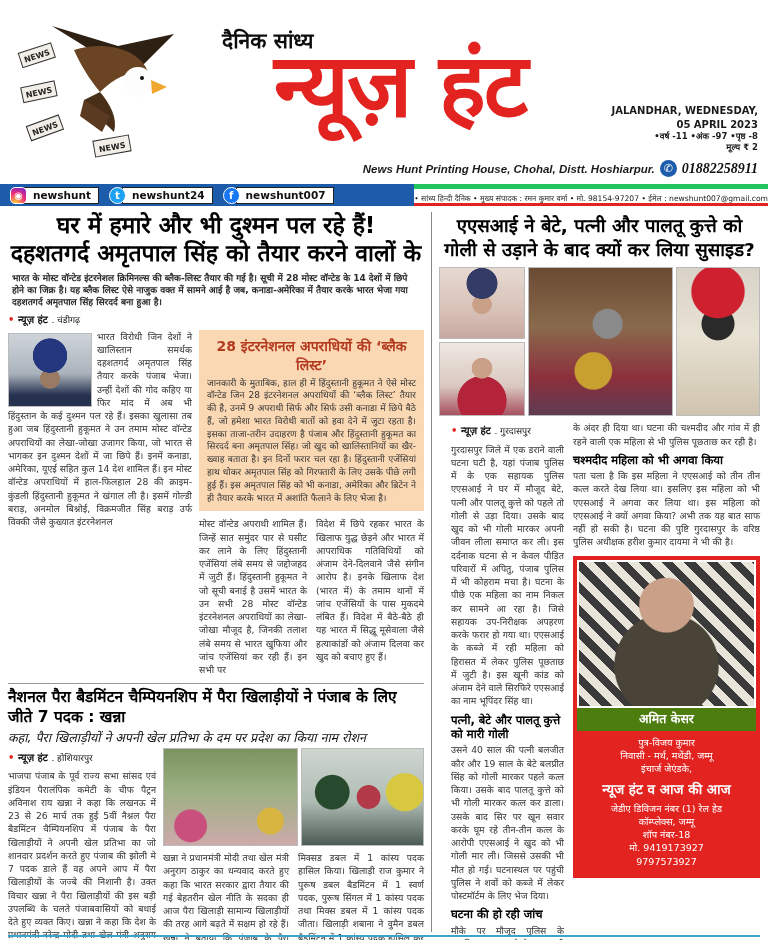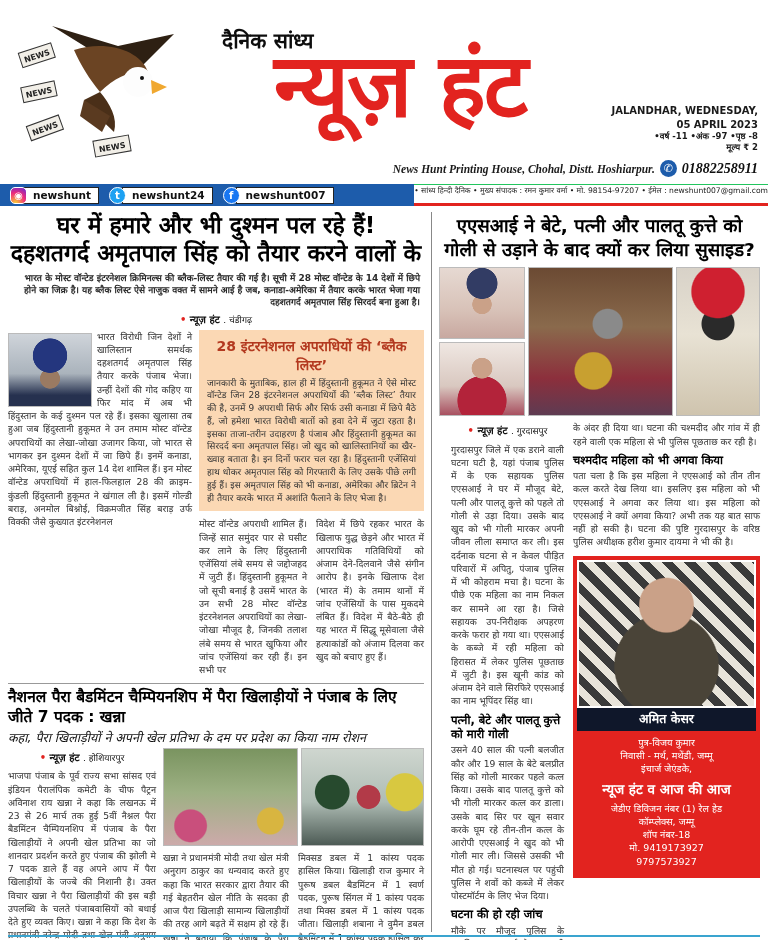--- a/index.html
+++ b/index.html
@@ -15,45 +15,45 @@
   .tagline { position:absolute; left:222px; top:26px; font-size:21px; font-weight:bold; color:#0d0d0d; }
   .title {
     position:absolute; left:185px; top:38px; width:430px; text-align:center;
     font-size:88px; font-weight:900; color:#e2231f; line-height:1.1;
     letter-spacing:-2px; white-space:nowrap;
   }
   .dateblock { position:absolute; right:10px; top:104px; text-align:right; line-height:1.35; }
   .dateblock .d1 { font-size:10px; font-weight:bold; color:#1b1b1b; }
   .dateblock .d2 { font-size:8.5px; font-weight:bold; color:#1b1b1b; }
   .printer { position:absolute; right:10px; top:160px; display:flex; align-items:center; gap:5px; }
-  .printer .ptext { font-family:Liberation Serif, serif; font-style:italic; font-weight:bold; font-size:11.5px; color:#1b1b1b; }
+  .printer .ptext { font-family:Liberation Sans, sans-serif; font-style:italic; font-weight:bold; font-size:11.5px; color:#1b1b1b; }
   .phone-circ { width:17px; height:17px; border-radius:50%; background:#1d5cab; color:#fff; font-size:11px; display:flex; align-items:center; justify-content:center; }
   .printer .pnum { font-family:"Liberation Serif", serif; font-style:italic; font-weight:bold; font-size:14px; color:#111; }
   
   .socialbar { display:flex; height:22px; }
   .social-left { width:434px; background:#1d5cab; display:flex; align-items:center; gap:10px; padding-left:10px; }
   .handle { display:flex; align-items:center; }
   .s-icon { width:17px; height:17px; border-radius:50%; display:flex; align-items:center; justify-content:center; color:#fff; font-size:10px; font-weight:bold; margin-right:-4px; z-index:2; border:1px solid #fff; }
   .ig { background:radial-gradient(circle at 30% 100%, #f9ce34, #ee2a7b 55%, #6228d7); border-radius:5px; }
   .tw { background:#1da1f2; }
   .fb { background:#1877f2; }
   .h-label { background:#fff; border:1px solid #222; font-size:10.5px; font-weight:bold; color:#111; padding:0 7px 1px 9px; line-height:14px; }
-  .social-right { flex:1; background:#fff; border-top:1px solid #22c55e; border-bottom:3px solid #e2231f; display:flex; align-items:flex-start; justify-content:center; }
+  .social-right { flex:1; background:#fff; border-top:5px solid #22c55e; border-bottom:3px solid #e2231f; display:flex; align-items:flex-end; justify-content:center; }
   .social-right span { font-size:7.6px; color:#1b1b1b; white-space:nowrap; }
   
   .main { display:flex; height:726px; padding:6px 8px 0 8px; }
   .leftcol { width:424px; padding-right:7px; border-right:1px solid #888; }
   .rightcol { width:328px; padding-left:7px; }
-  .byline { font-size:10px; font-weight:bold; color:#111; margin:3px 0 4px 0;text-align:center; }
+  .byline { font-size:10px; font-weight:bold; color:#111; margin:3px 0 4px 0; }
   .byline .dot { color:#e2231f; }
   .byline .city { font-weight:normal; font-size:9px; }
   .just { text-align:justify; }
   
   .amrit-head { font-size:23px; font-weight:700; color:#000; text-align:center; line-height:1.2; margin:0 0 5px 0; }
-  .standfirst { font-size:9px; font-weight:600; color:#2a2a2a; text-align:right; line-height:1.35; margin:0 4px 2px 4px; }
+  .standfirst { font-size:9px; font-weight:600; color:#2a2a2a; text-align:left; line-height:1.35; margin:0 4px 2px 4px; }
   .amrit-body { display:flex; gap:7px; }
   .amrit-c1 { width:184px; font-size:9.2px; line-height:1.44; color:#333; }
   .amrit-right { flex:1; }
   .photo { border:1px solid #bbb; }
   .ph-amritpal {
     float:left; width:84px; height:74px; margin:3px 5px 2px 0;
     background:
       radial-gradient(circle at 50% 30%, #24367e 26%, transparent 27%),
       radial-gradient(circle at 50% 62%, #9a7a62 16%, transparent 17%),
       linear-gradient(180deg,#cfd4da 0%,#aab3bc 55%,#26314f 85%);
@@ -104,21 +104,21 @@
   .asi-cols { display:flex; gap:9px; }
   .asi-cA { flex:1; font-size:9.2px; line-height:1.44; color:#333;margin-left:12px; }
   .asi-cB { width:187px; font-size:9.2px; line-height:1.44; color:#333; }
   .subhead { font-size:11.5px; font-weight:bold; color:#000; margin:5px 0 2px 0; line-height:1.25; }
   
   .adbox { border:4px solid #e2231f; background:#e2231f; margin-top:7px; }
   .ad-photo { height:148px; border:2px solid #fff; background:
       radial-gradient(circle at 50% 30%, #caa188 20%, transparent 21%),
       radial-gradient(circle at 50% 72%, #4a4438 38%, transparent 39%),
       repeating-linear-gradient(45deg,#3a3a3a 0 8px,#e8e4da 8px 16px); }
-  .ad-name { background:#0f172a; color:#fff; text-align:center; font-size:12.5px; font-weight:bold; padding:2px 0 3px 0; }
+  .ad-name { background:#4d7c0f; color:#fff; text-align:center; font-size:12.5px; font-weight:bold; padding:2px 0 3px 0; }
   .ad-lines { color:#fff; text-align:center; padding:5px 3px 6px 3px; line-height:1.4; }
   .ad-lines .l { font-size:9.5px; }
   .ad-lines .big { font-size:13.5px; font-weight:bold; margin:4px 0 3px 0; }
   .bottomrule { position:absolute; left:8px; right:8px; bottom:3px; border-top:2px solid #3aa4cf; }
 </style>
 </head>
 <body>
 
 <div class="page">
 

